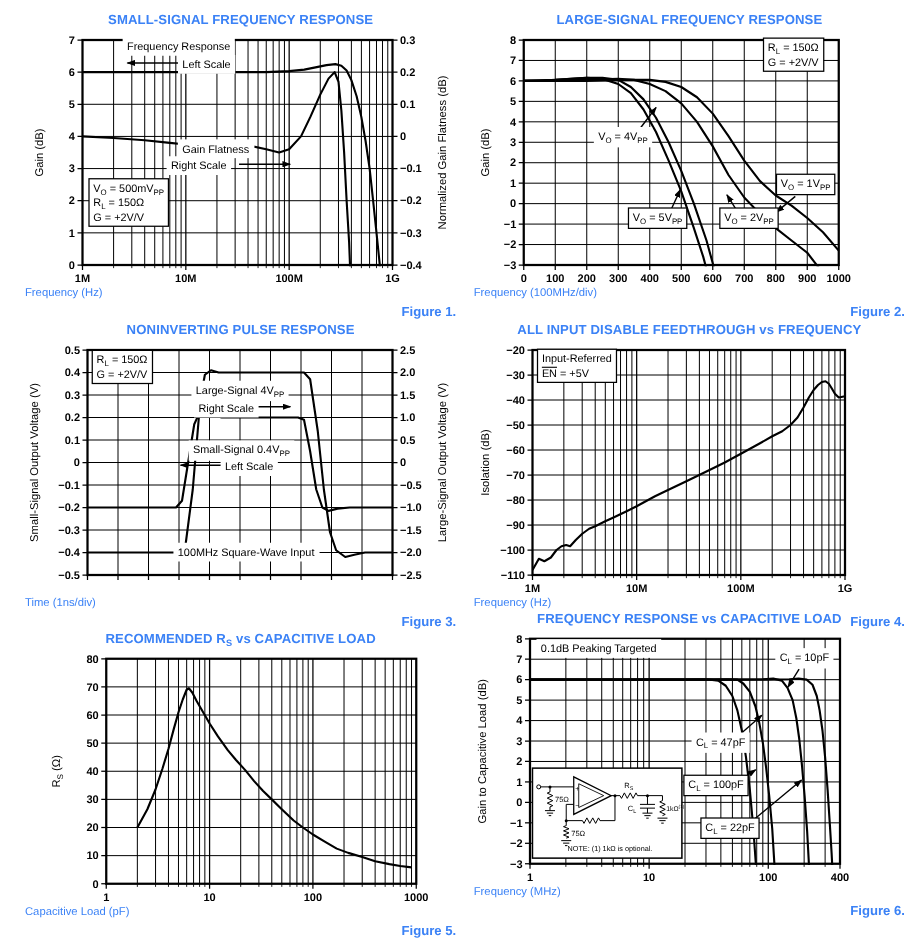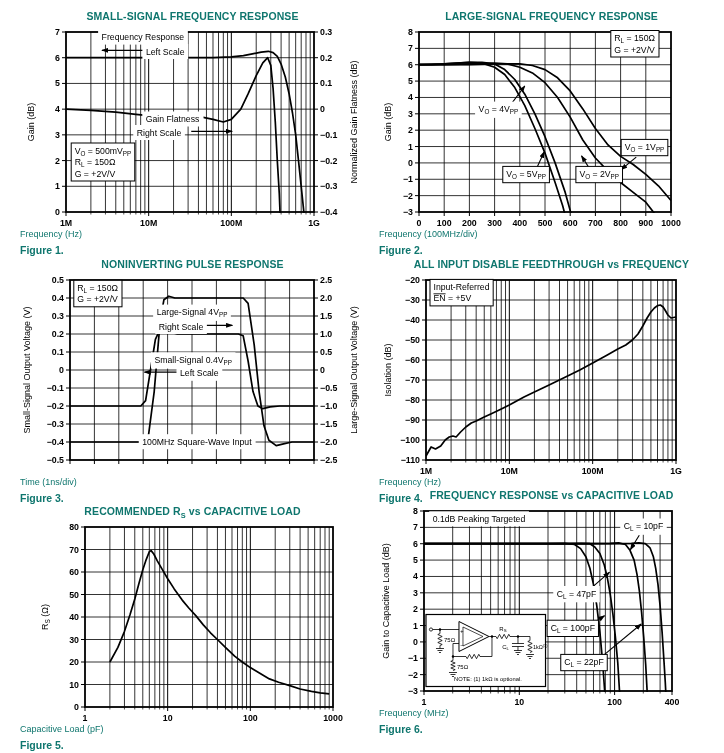--- a/index.html
+++ b/index.html
@@ -1,22 +1,22 @@
 <!DOCTYPE html>
 <html><head>
 <meta charset="utf-8">
 <style>
   html,body{margin:0;padding:0;background:#ffffff;}
-  .page{position:relative;width:724px;height:753px;background:#ffffff;color:#0f766e;
+  .page{position:relative;width:724px;height:753px;background:#ffffff;color:#3b82f6;
         font-family:"Liberation Sans",sans-serif;overflow:hidden;}
   figure.fig{position:absolute;width:345px;margin:0;padding:0;}
   .ftitle{height:18px;line-height:16px;font-size:10.5px;font-weight:bold;text-align:center;
           letter-spacing:0.1px;white-space:nowrap;}
   .xlabel{height:12px;line-height:11px;font-size:9px;}
-  .caption{font-size:10.5px;font-weight:bold;text-align:left;margin-top:3px;}
+  .caption{font-size:10.5px;font-weight:bold;text-align:right;margin-top:3px;}
   svg.plot{display:block;}
   sub{font-size:70%;}
 </style>
 </head>
 <body>
 
 <div class="page">
   <figure class="fig" id="fig0" style="left:20px;top:8px">
     <div class="ftitle"><span>SMALL-SIGNAL FREQUENCY RESPONSE</span></div>
     <svg class="plot" width="345" height="203" viewBox="0 0 345 203">

